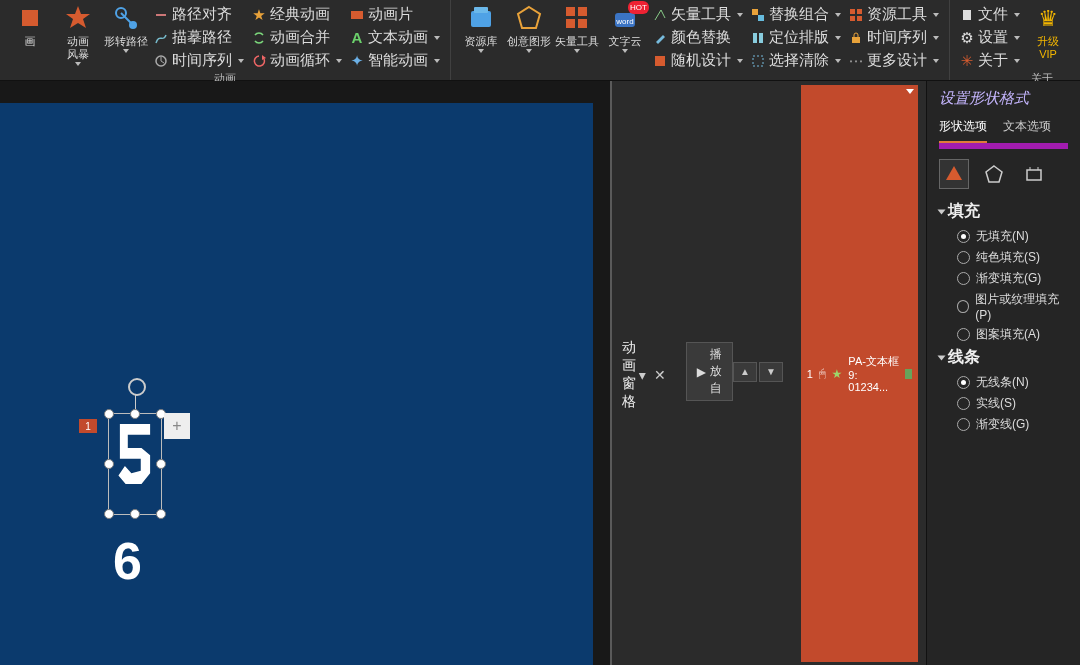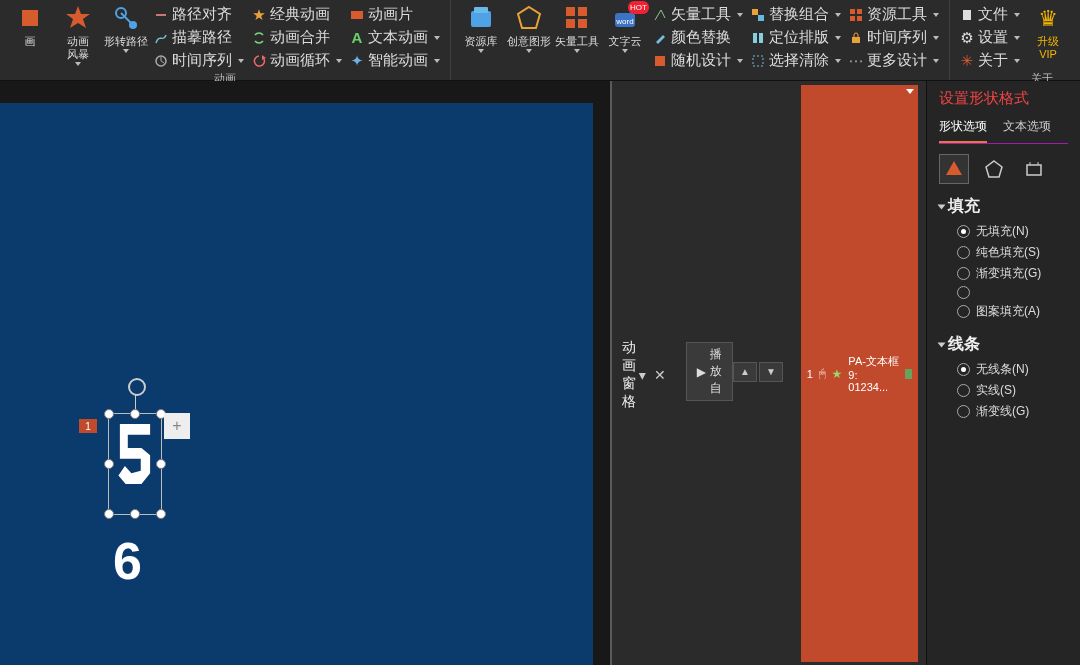--- a/index.html
+++ b/index.html
@@ -182,22 +182,22 @@
   .anim-item .swatch{width:14px;height:10px;background:#67a35b;}
   .anim-item .drop{position:absolute;right:4px;top:4px;width:0;height:0;border-left:4px solid transparent;border-right:4px solid transparent;border-top:5px solid #fff;cursor:pointer;}
   
   .format-pane{
     flex:1;
     background:#252525;
     border-left:1px solid #111;
     padding:8px 12px;
     overflow:auto;
   }
-  .fp-title{font-size:15px;color:#ef4444;margin-bottom:8px;}
-  .fp-tabs{display:flex;gap:16px;font-size:12px;color:#ccc;border-bottom:1px solid #a21caf;}
+  .fp-title{font-size:15px;color:#c4b5fd;margin-bottom:8px;font-style:italic;}
+  .fp-tabs{display:flex;gap:16px;font-size:12px;color:#ccc;border-bottom:6px solid #a21caf;}
   .fp-tab{padding:2px 0 6px;cursor:pointer;}
   .fp-tab.active{color:#fff;border-bottom:2px solid #e07b39;}
   .fp-icons{display:flex;gap:10px;margin:10px 0 12px;}
   .fp-icon{width:28px;height:28px;border:1px solid transparent;display:flex;align-items:center;justify-content:center;cursor:pointer;}
   .fp-icon.active{border:1px solid #666;background:#333;}
   .section-head{
     display:flex;align-items:center;gap:4px;font-size:16px;color:#eee;font-weight:bold;margin:6px 0 6px;
   }
   .section-head::before{
     content:"";width:0;height:0;border-top:4px solid transparent;border-bottom:4px solid transparent;border-left:5px solid #ccc;transform:rotate(90deg);
@@ -581,27 +581,28 @@
     <div class="opt">
         <span class="radio"></span>
         <span>纯色填充(S)</span>
       </div>
     <div class="opt">
         <span class="radio"></span>
         <span>渐变填充(G)</span>
       </div>
     <div class="opt">
         <span class="radio"></span>
+        <span>图片或纹理填充(P)</span>
       </div>
     <div class="opt">
         <span class="radio"></span>
         <span>图案填充(A)</span>
       </div>
 
-    <div class="section-head" style="margin-top:14px;">
+    <div class="section-head" style="margin-top:4px;">
         <span>线条</span>
       </div>
     <div class="opt">
         <span class="radio sel"></span>
         <span>无线条(N)</span>
       </div>
     <div class="opt">
         <span class="radio"></span>
         <span>实线(S)</span>
       </div>

